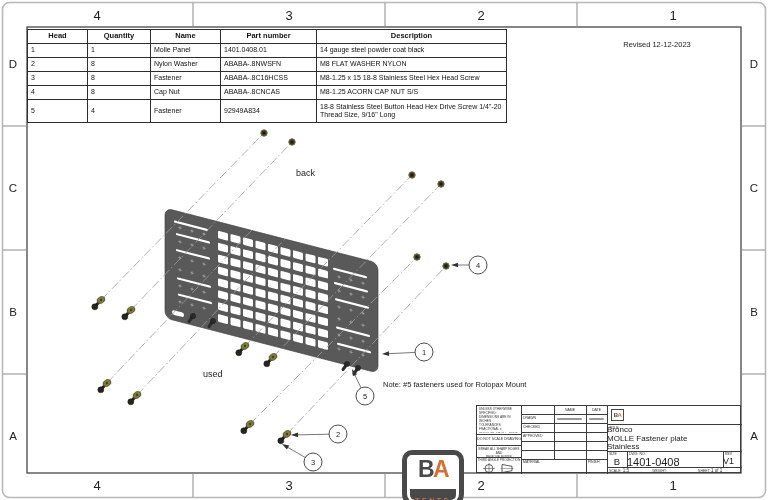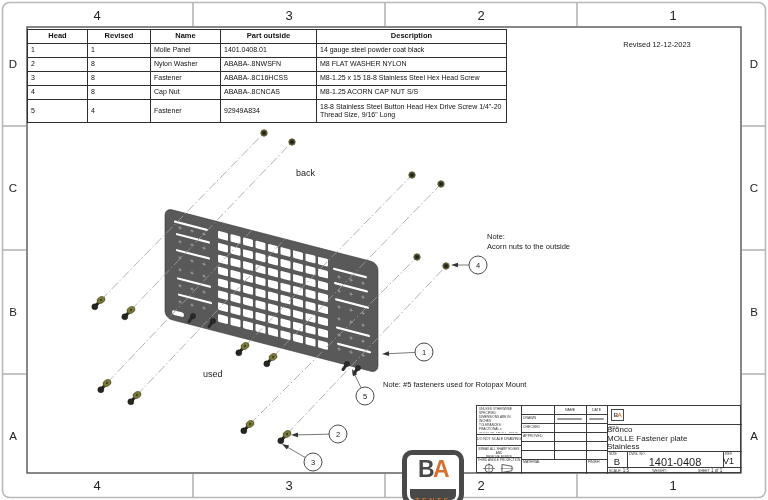--- a/index.html
+++ b/index.html
@@ -291,23 +291,23 @@
     <colgroup>
         <col style="width:60px">
         <col style="width:63px">
         <col style="width:70px">
         <col style="width:96px">
         <col style="width:190px">
       </colgroup>
     <thead>
         <tr id="bom-head" style="height:14px">
           <th>Head</th>
-          <th>Revised</th>
+          <th>Quantity</th>
           <th>Name</th>
-          <th>Part outside</th>
+          <th>Part number</th>
           <th>Description</th>
         </tr>
       </thead>
     <tbody id="bom-body">
         <tr style="height: 14px;">
           <td>1</td>
           <td>1</td>
           <td>Molle Panel</td>
           <td>1401.0408.01</td>
           <td>14 gauge steel powder coat black</td>
@@ -340,24 +340,20 @@
           <td>92949A834</td>
           <td>18-8 Stainless Steel Button Head Hex Drive Screw 1/4"-20 Thread Size, 9/16" Long</td>
         </tr>
       </tbody>
   </table>
 
   <div class="lbl" style="left:592px;top:40px;width:130px;text-align:center;font-size:7.5px;">Revised 12-12-2023</div>
 
   <div class="lbl" style="left:296px;top:168px;font-size:9px;">back</div>
   <div class="lbl" style="left:203px;top:369px;font-size:9px;">used</div>
-  <div class="lbl" style="left:487px;top:232px;font-size:7.5px;line-height:10px;">
-    <div>Note:</div>
-    <div>Acorn nuts to the outside</div>
-  </div>
   <div class="lbl" style="left:383px;top:380px;font-size:7.5px;">Note: #5 fasteners used for Rotopax Mount</div>
 
   <div class="logo">
     <div class="ba">
       <span class="c-dk">B</span><span class="c-or">A</span>
     </div>
     <div class="bar">
       <span>TENTS</span>
     </div>
   </div>
@@ -419,21 +415,21 @@
     </div>
     <div class="abs t35" style="left:132px;top:19.5px;">TITLE:</div>
     <div class="abs" style="left:130px;top:20px;width:135px;font-size:8px;line-height:8.6px;color:#222;">
       <div>Bronco</div>
       <div>MOLLE Fastener plate</div>
       <div>Stainless</div>
     </div>
     <div class="abs t35" style="left:132px;top:46px;">SIZE</div>
     <div class="abs" style="left:130px;top:50px;width:20px;text-align:center;font-size:9.5px;">B</div>
     <div class="abs t35" style="left:152px;top:46px;">DWG. NO.</div>
-    <div class="abs" style="left:150px;top:49.5px;width:96px;text-align:center;font-size:11px;">1401-0408</div>
+    <div class="abs" style="left:150px;top:49.5px;width:96px;font-size:11px;">1401-0408</div>
     <div class="abs t35" style="left:248px;top:46px;">REV</div>
     <div class="abs" style="left:246px;top:50px;width:19px;text-align:left;font-size:9px;">V1</div>
     <div class="abs" style="left:132px;top:62px;width:133px;font-size:4.5px;color:#333;">
       <span class="t35">SCALE:</span>
       <span>1:5</span>
       <span class="t35" style="margin-left:22px">WEIGHT:</span>
       <span class="t35" style="margin-left:30px">SHEET</span>
       <span>1 of 1</span>
     </div>
   </div>

